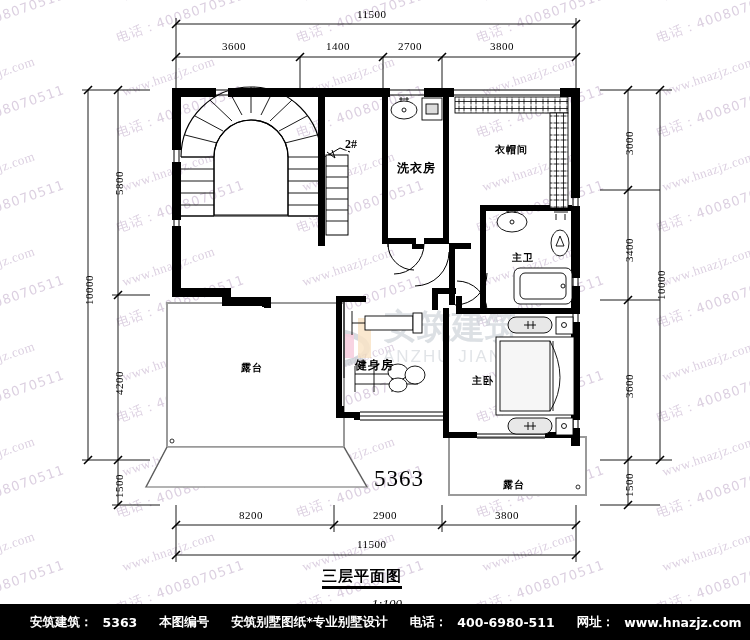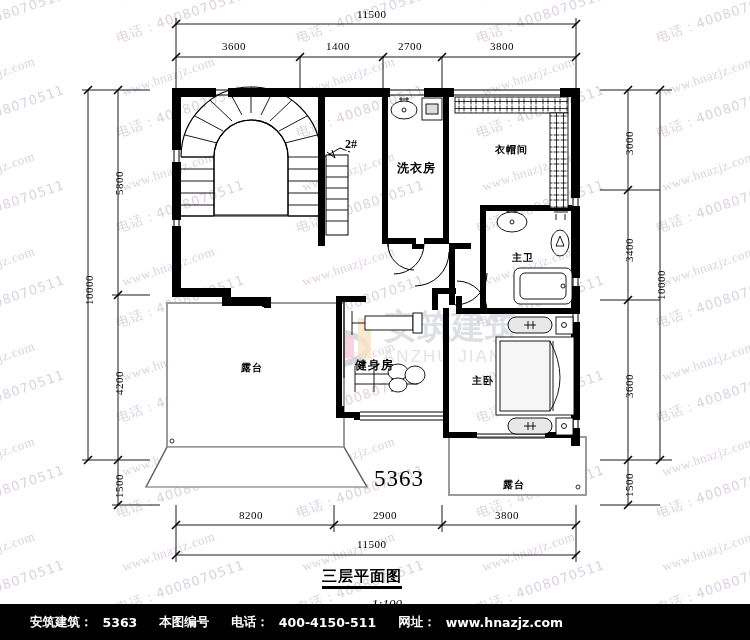--- a/index.html
+++ b/index.html
@@ -594,19 +594,20 @@
 
   <div id="title-block">
     <div id="title-main">三层平面图</div>
     <div id="title-scale">1:100</div>
   </div>
 
   <div id="footer">
     <span class="f-gap-s">安筑建筑：</span>
     <span class="f-gap-l mono">5363</span>
     <span class="f-gap-l">本图编号</span>
+    <span class="f-gap-l">安筑别墅图纸*专业别墅设计</span>
     <span class="f-gap-s">电话：</span>
-    <span class="f-gap-l mono">400-4150-511</span>
+    <span class="f-gap-l mono">400-6980-511</span>
     <span class="f-gap-s">网址：</span>
     <span class="mono">www.hnazjz.com</span>
   </div>
 
 </div>
 
 </body></html>

